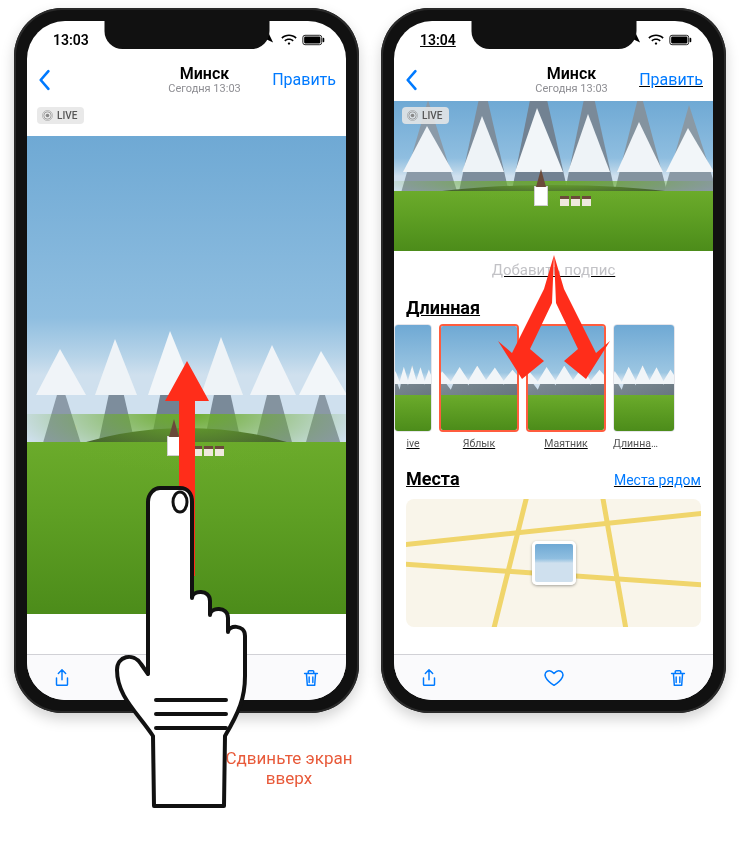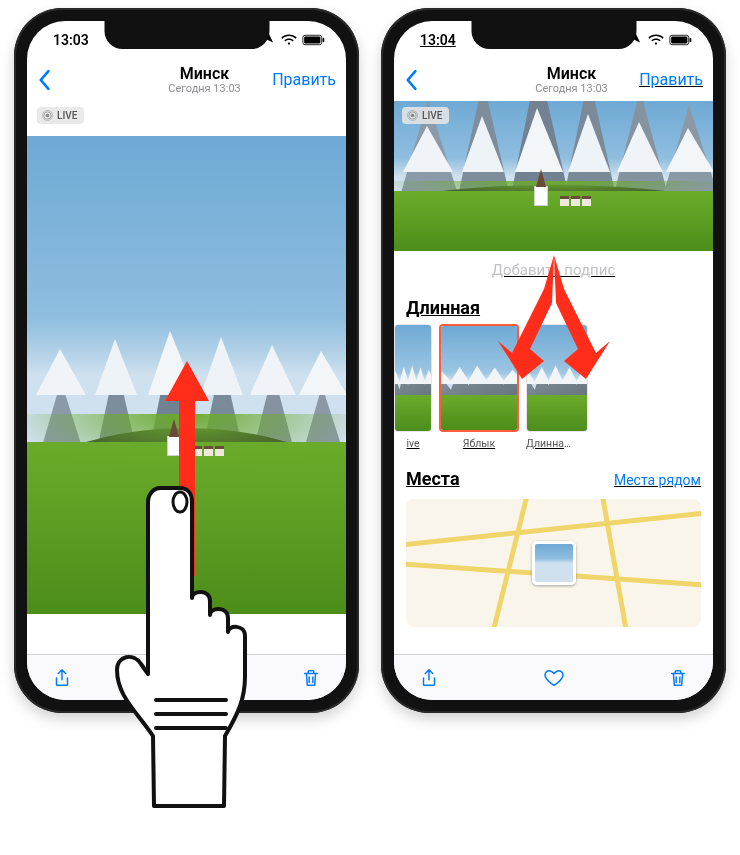--- a/index.html
+++ b/index.html
@@ -385,20 +385,22 @@
                  c0-7 17-8 17 4 v40
                  c0 22-6 36-20 60 l-1 70
                  h-70 l-1-70
                  c-16-24-36-40-36-66
                  c0-14 16-18 24-6 l7 10
                  V24 c0-8 6-14 12-14z" fill="#fff" stroke="#111" stroke-width="4" stroke-linejoin="round"></path>
         <path d="M54 222 h70 M54 236 h70 M54 250 h70" stroke="#111" stroke-width="4" stroke-linecap="round"></path>
         <ellipse cx="78" cy="24" rx="7" ry="10" fill="none" stroke="#111" stroke-width="3"></ellipse>
       </svg>
     </div>
+    <div class="instruction" style="left:200px; top:740px; width:150px; white-space:pre-line;">Сдвиньте экран
+вверх</div>
   </div>
 
   <div class="phone" style="position:relative;text-decoration:underline;">
     <div class="screen">
       <div class="notch"></div>
 
       <div class="status-bar">
         <span>13:04</span>
         <div class="status-icons">
           <svg width="15" height="12" viewBox="0 0 24 24">
@@ -483,20 +485,31 @@
             <div class="thumb">
                 <div class="landscape-mini">
                   <div class="sky"></div>
                   <div class="mtn"></div>
                   <div class="snowcap"></div>
                   <div class="grass"></div>
                 </div>
               </div>
             <div class="label">Яблык</div>
           </div>
+          <div class="effect selected">
+            <div class="thumb">
+                <div class="landscape-mini">
+                  <div class="sky"></div>
+                  <div class="mtn"></div>
+                  <div class="snowcap"></div>
+                  <div class="grass"></div>
+                </div>
+              </div>
+            <div class="label">Маятник</div>
+          </div>
           <div class="effect last">
             <div class="thumb">
                 <div class="landscape-mini">
                   <div class="sky"></div>
                   <div class="mtn"></div>
                   <div class="snowcap"></div>
                   <div class="grass"></div>
                 </div>
               </div>
             <div class="label">Длинная выде</div>

